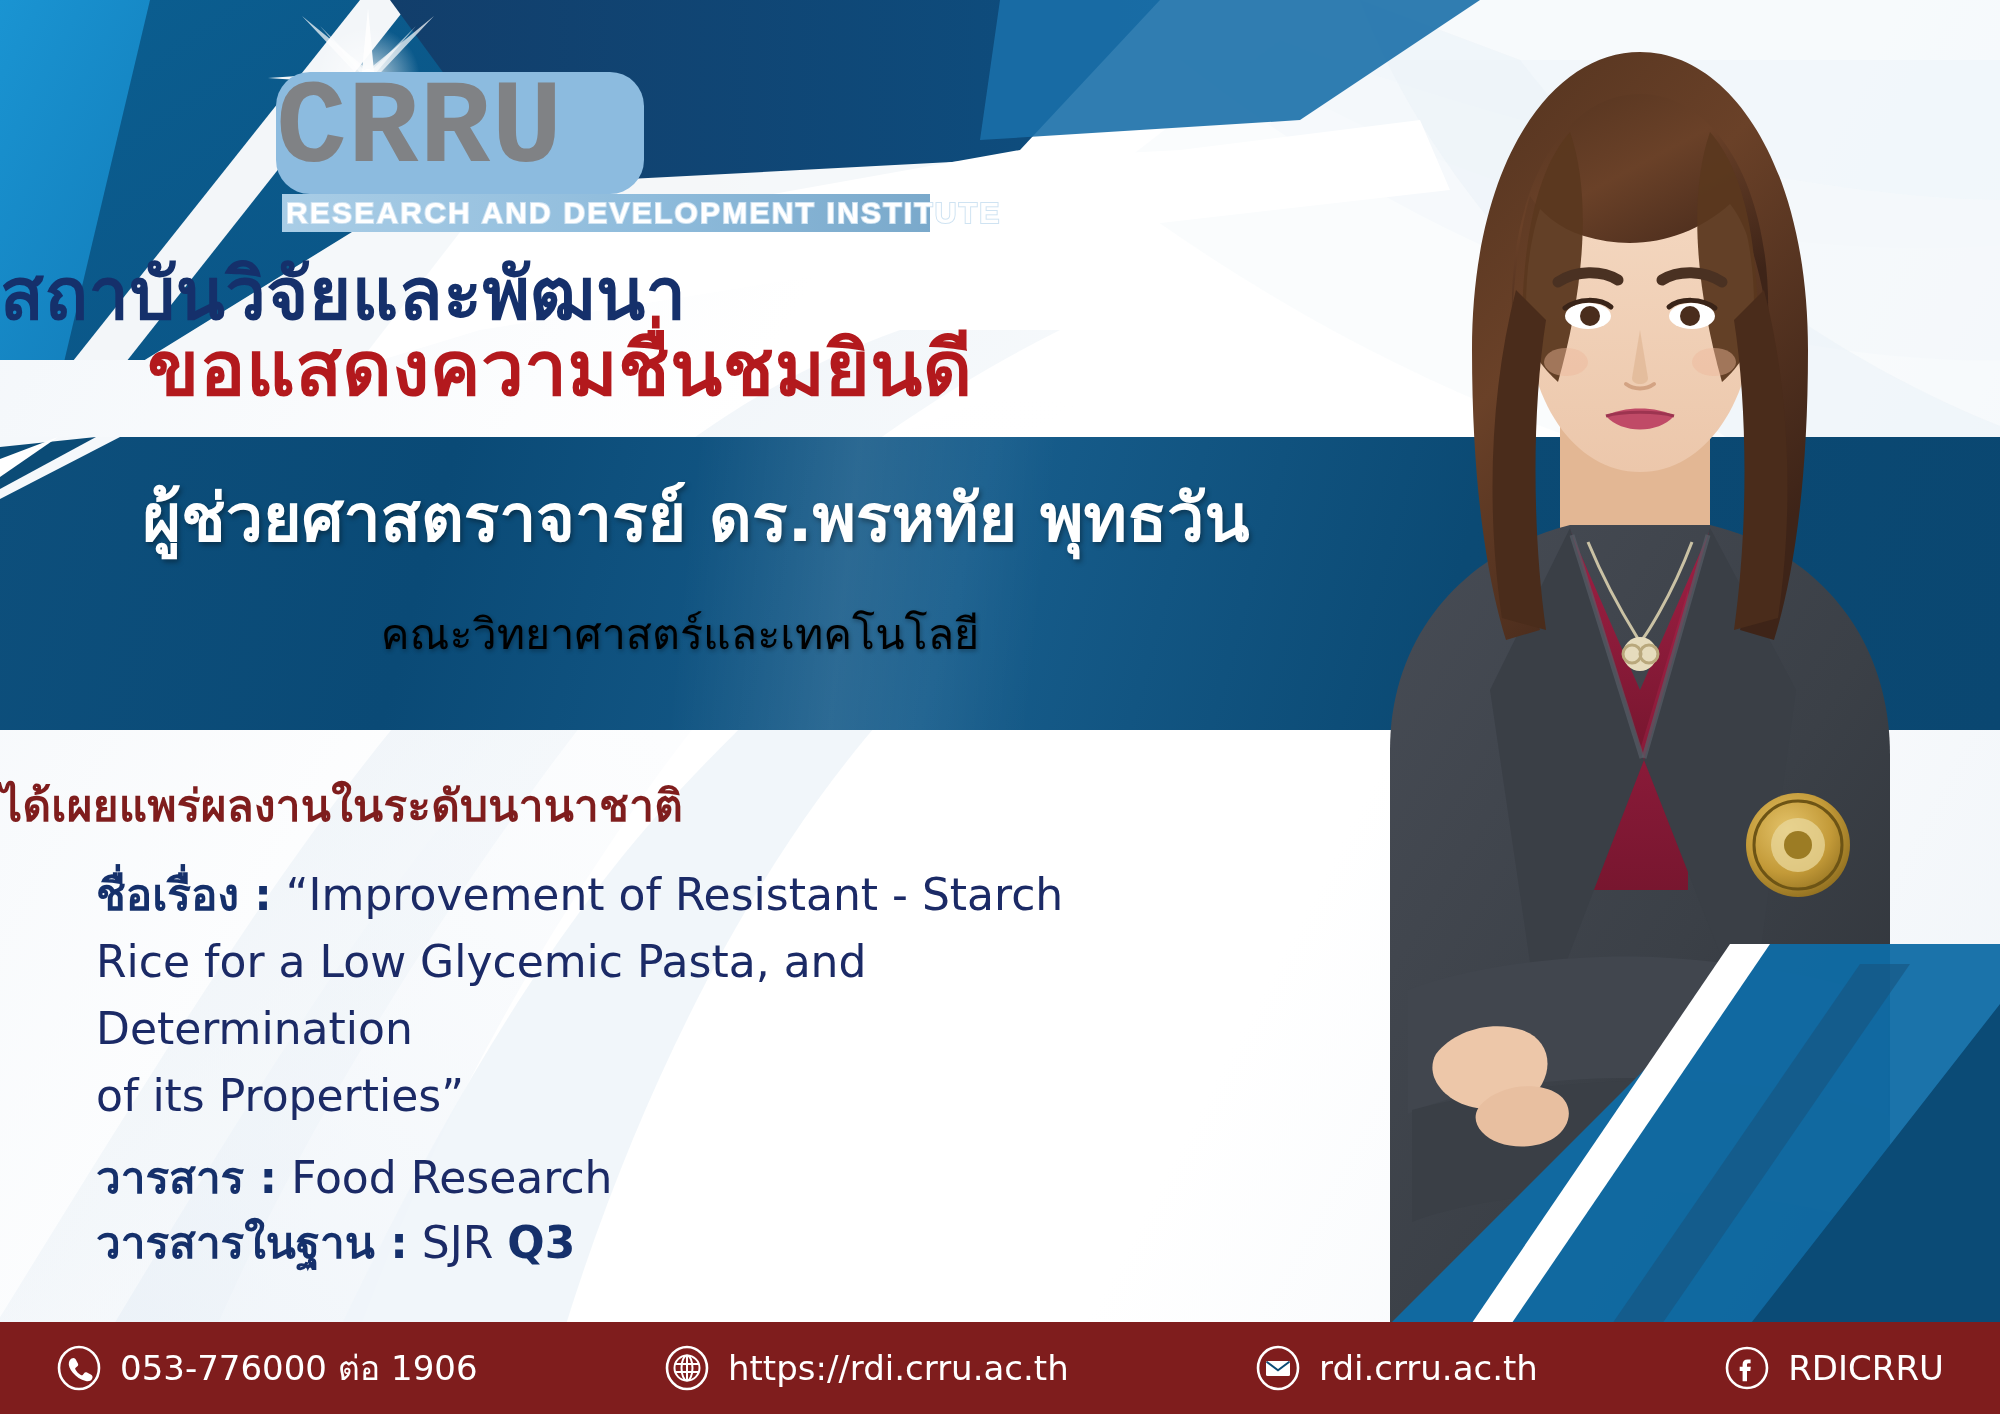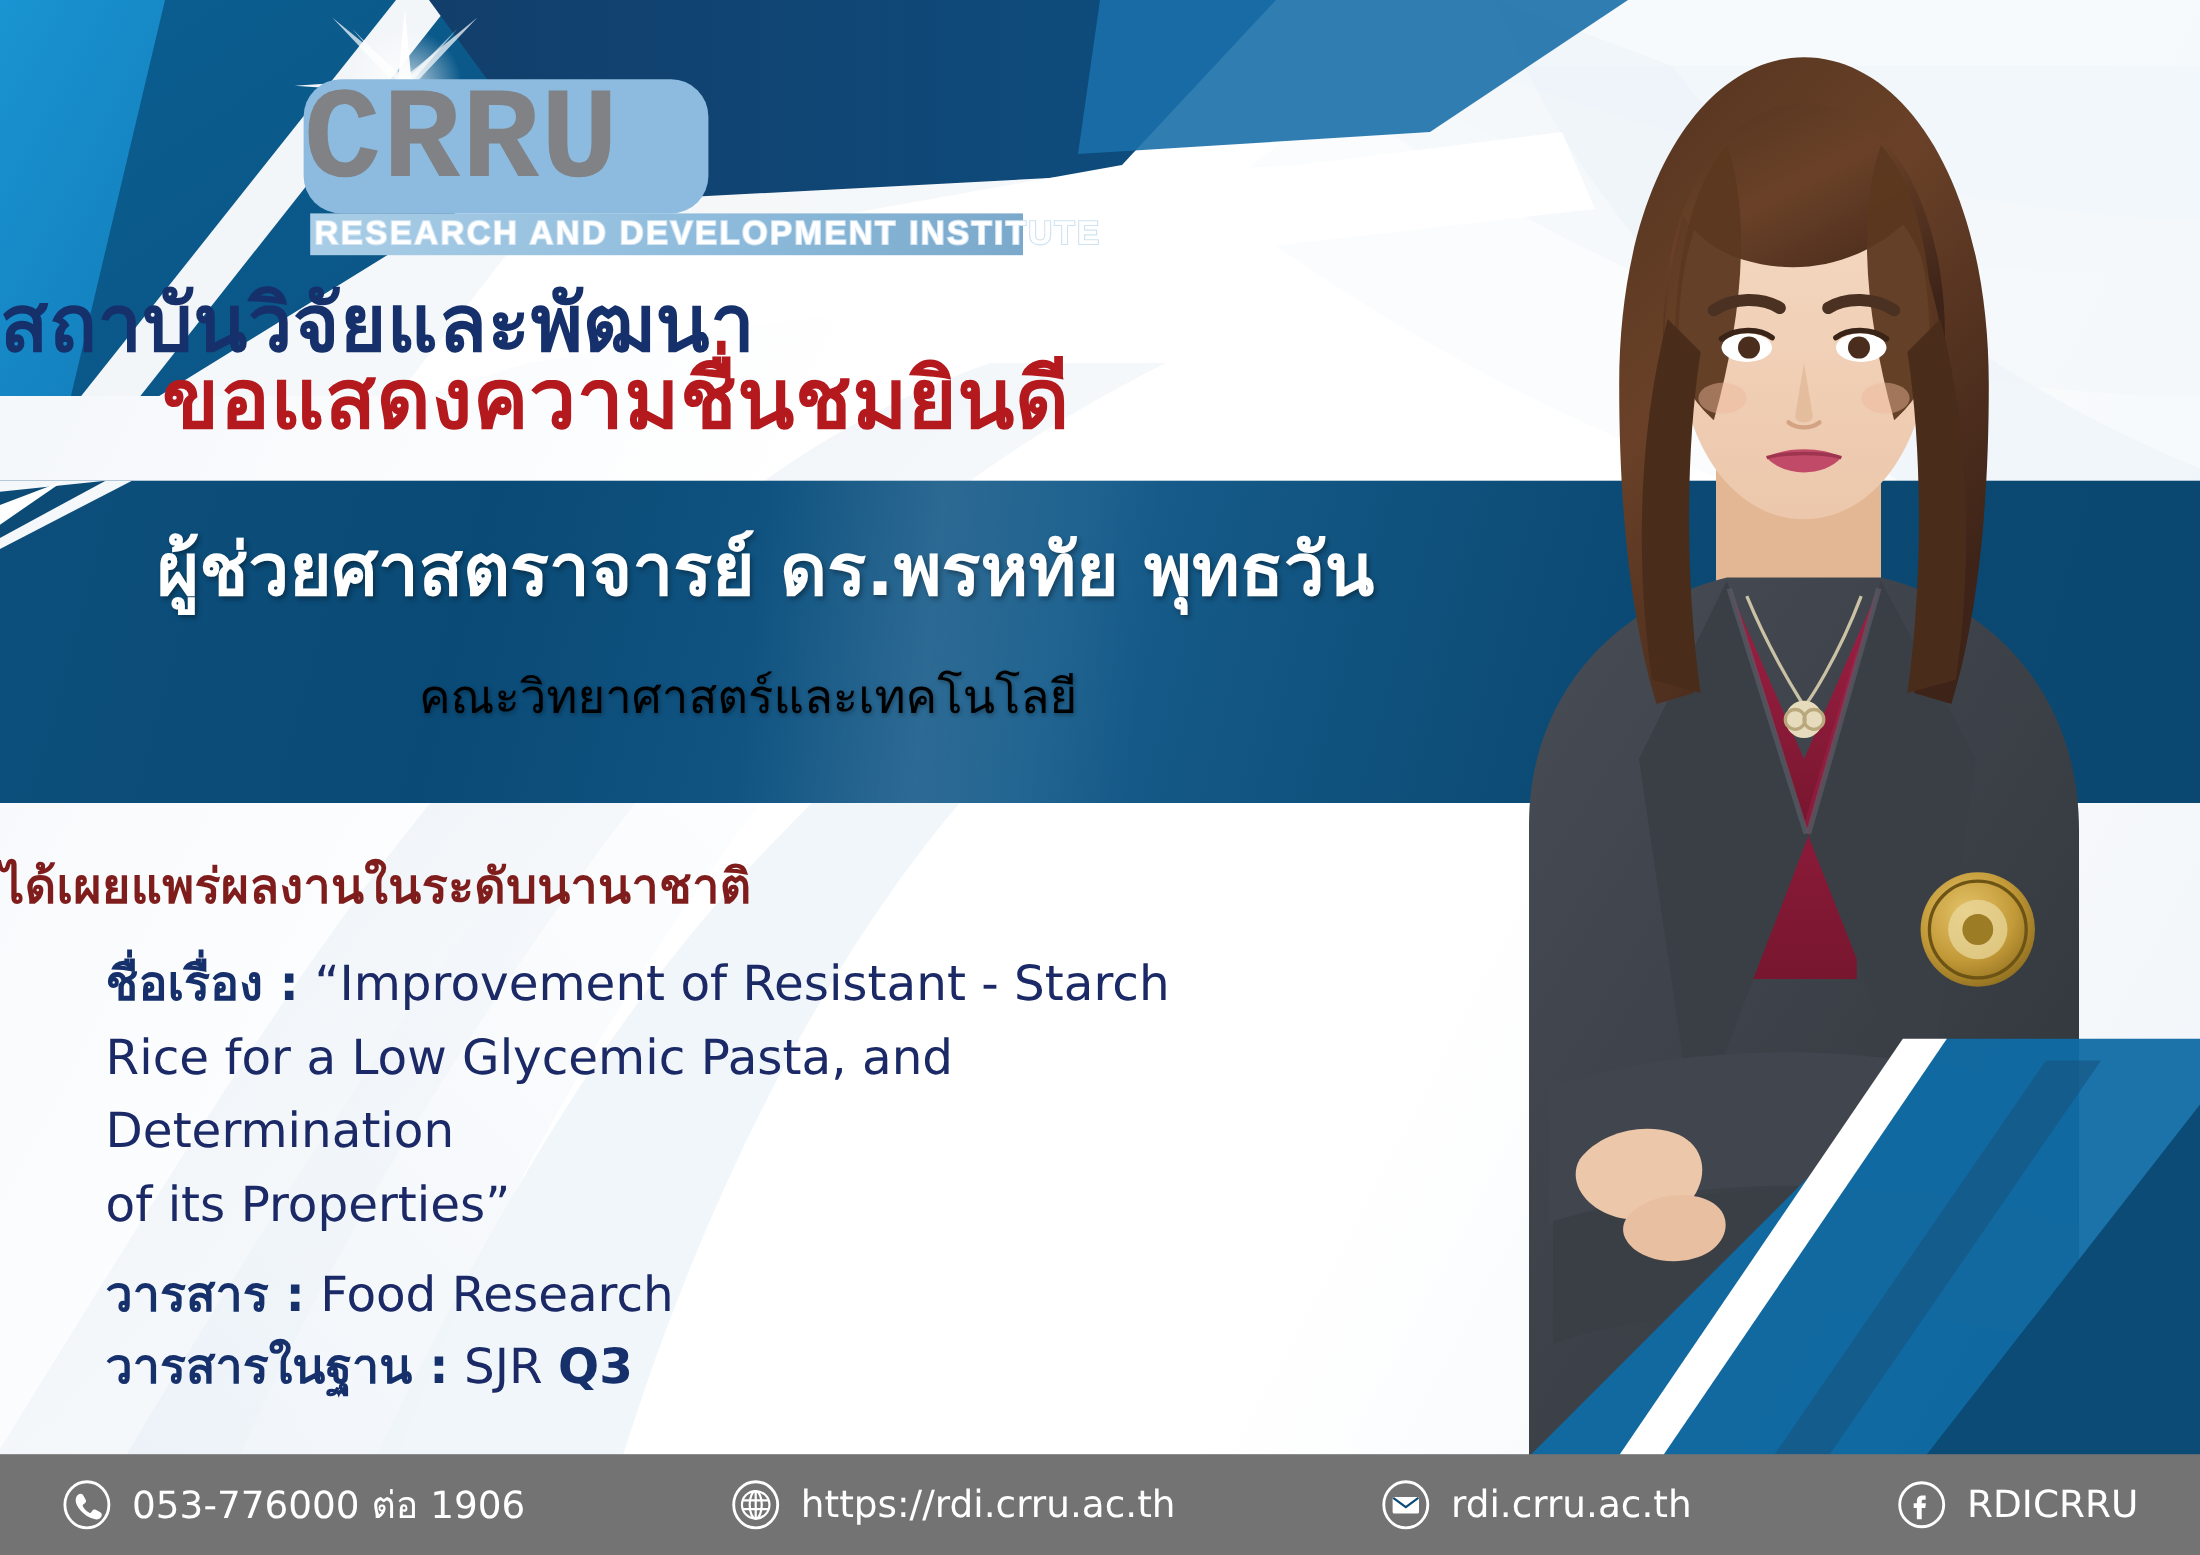--- a/index.html
+++ b/index.html
@@ -93,21 +93,21 @@
     text-align:left;
     font-family:"DejaVu Sans","Liberation Sans",sans-serif;
     font-size:72px; font-weight:bold;
     color:#15306b;
     letter-spacing:0.5px;
     line-height:1.1;
   }
   .congrats {
     position:absolute; left:0; top:327px; width:1120px;
     text-align:center;
-    font-family:Liberation Mono, monospace;
+    font-family:Liberation Serif, serif;
     font-size:76px; font-weight:bold;
     color:#b3191d;
     letter-spacing:0.5px;
     line-height:1.12;
   }
 
   
   .name-banner {
     position:absolute; left:0; top:437px; width:2000px; height:293px;
     background:linear-gradient(105deg,#0d4f7c 0%, #0a4a76 22%, #175d8c 48%, #0b4a74 72%, #0a4771 100%);
@@ -180,21 +180,21 @@
   
   .photo-wrap {
     position:absolute; right:0; top:0; width:760px; height:1330px;
     overflow:hidden;
   }
   .photo-svg { position:absolute; right:-40px; bottom:0; width:800px; height:1340px; }
 
   
   .footer {
     position:absolute; left:0; bottom:0; width:2000px; height:92px;
-    background:#737373;
+    background:#7f1d1d;
     display:flex; align-items:center;
     z-index:40;
   }
   .footer-items {
     display:flex; align-items:center; width:100%;
     padding:0 56px 0 56px;
     justify-content:space-between;
   }
   .f-item {
     display:flex; align-items:center; gap:18px;

